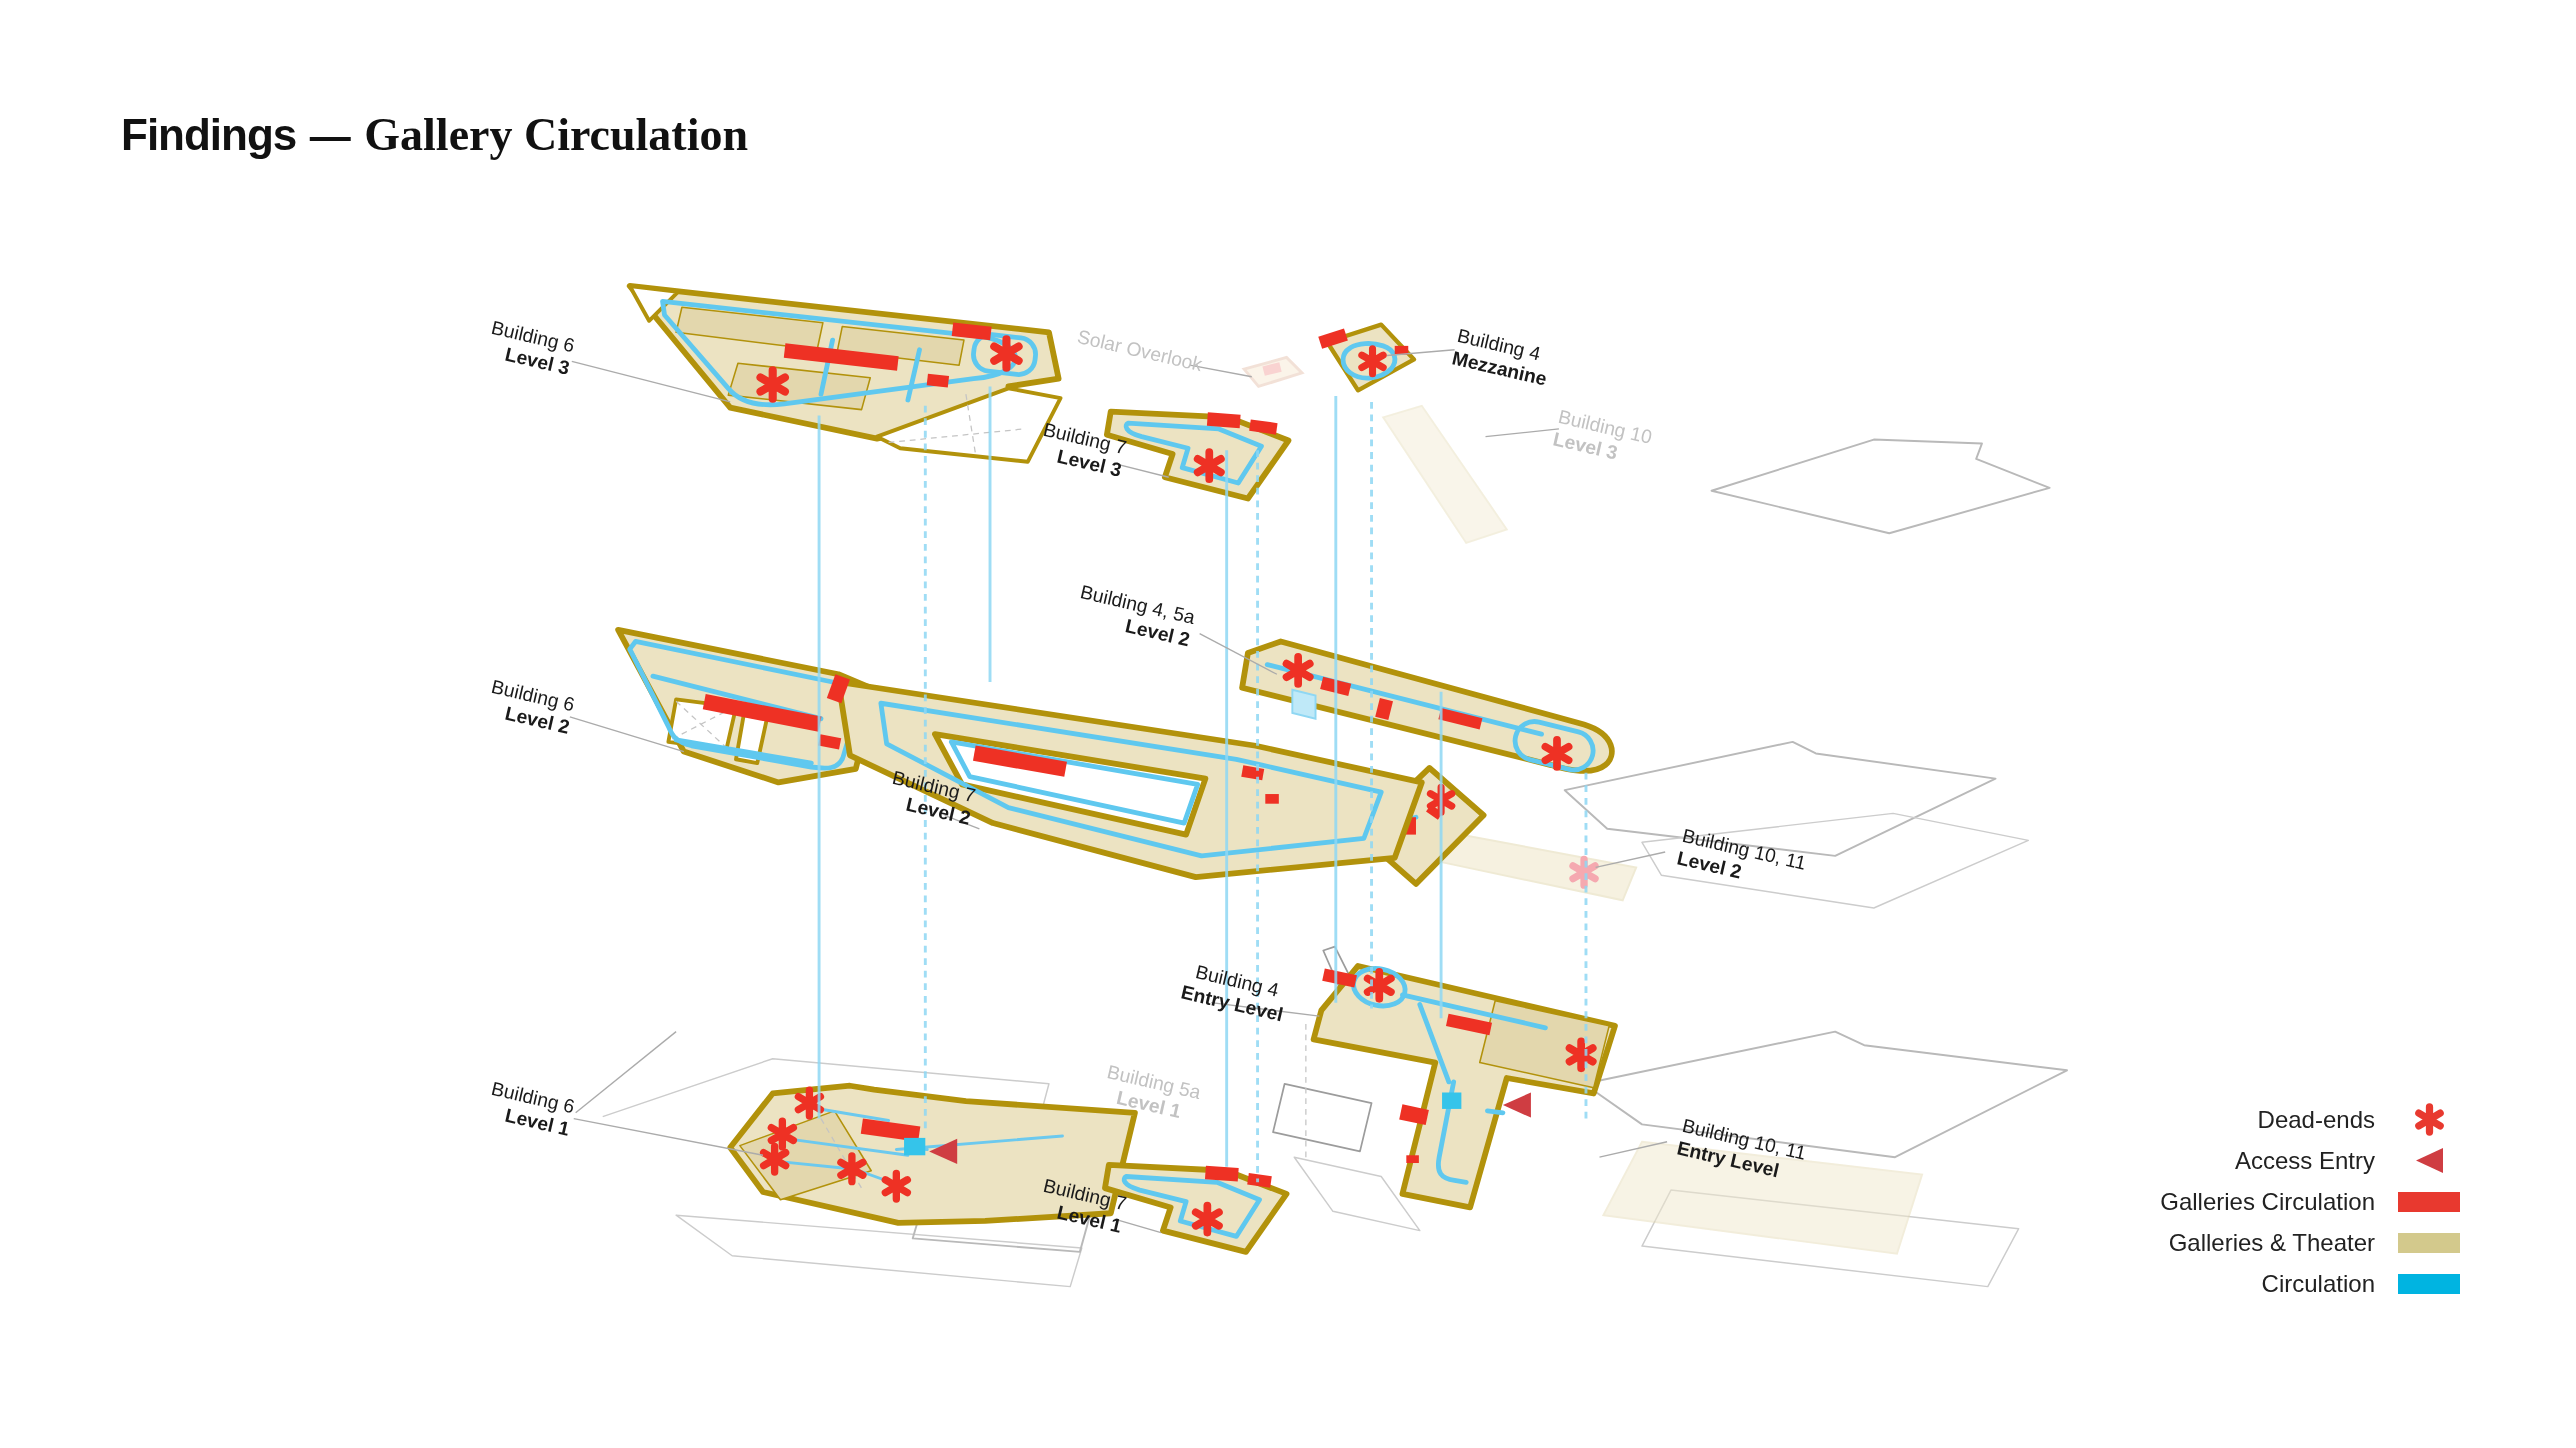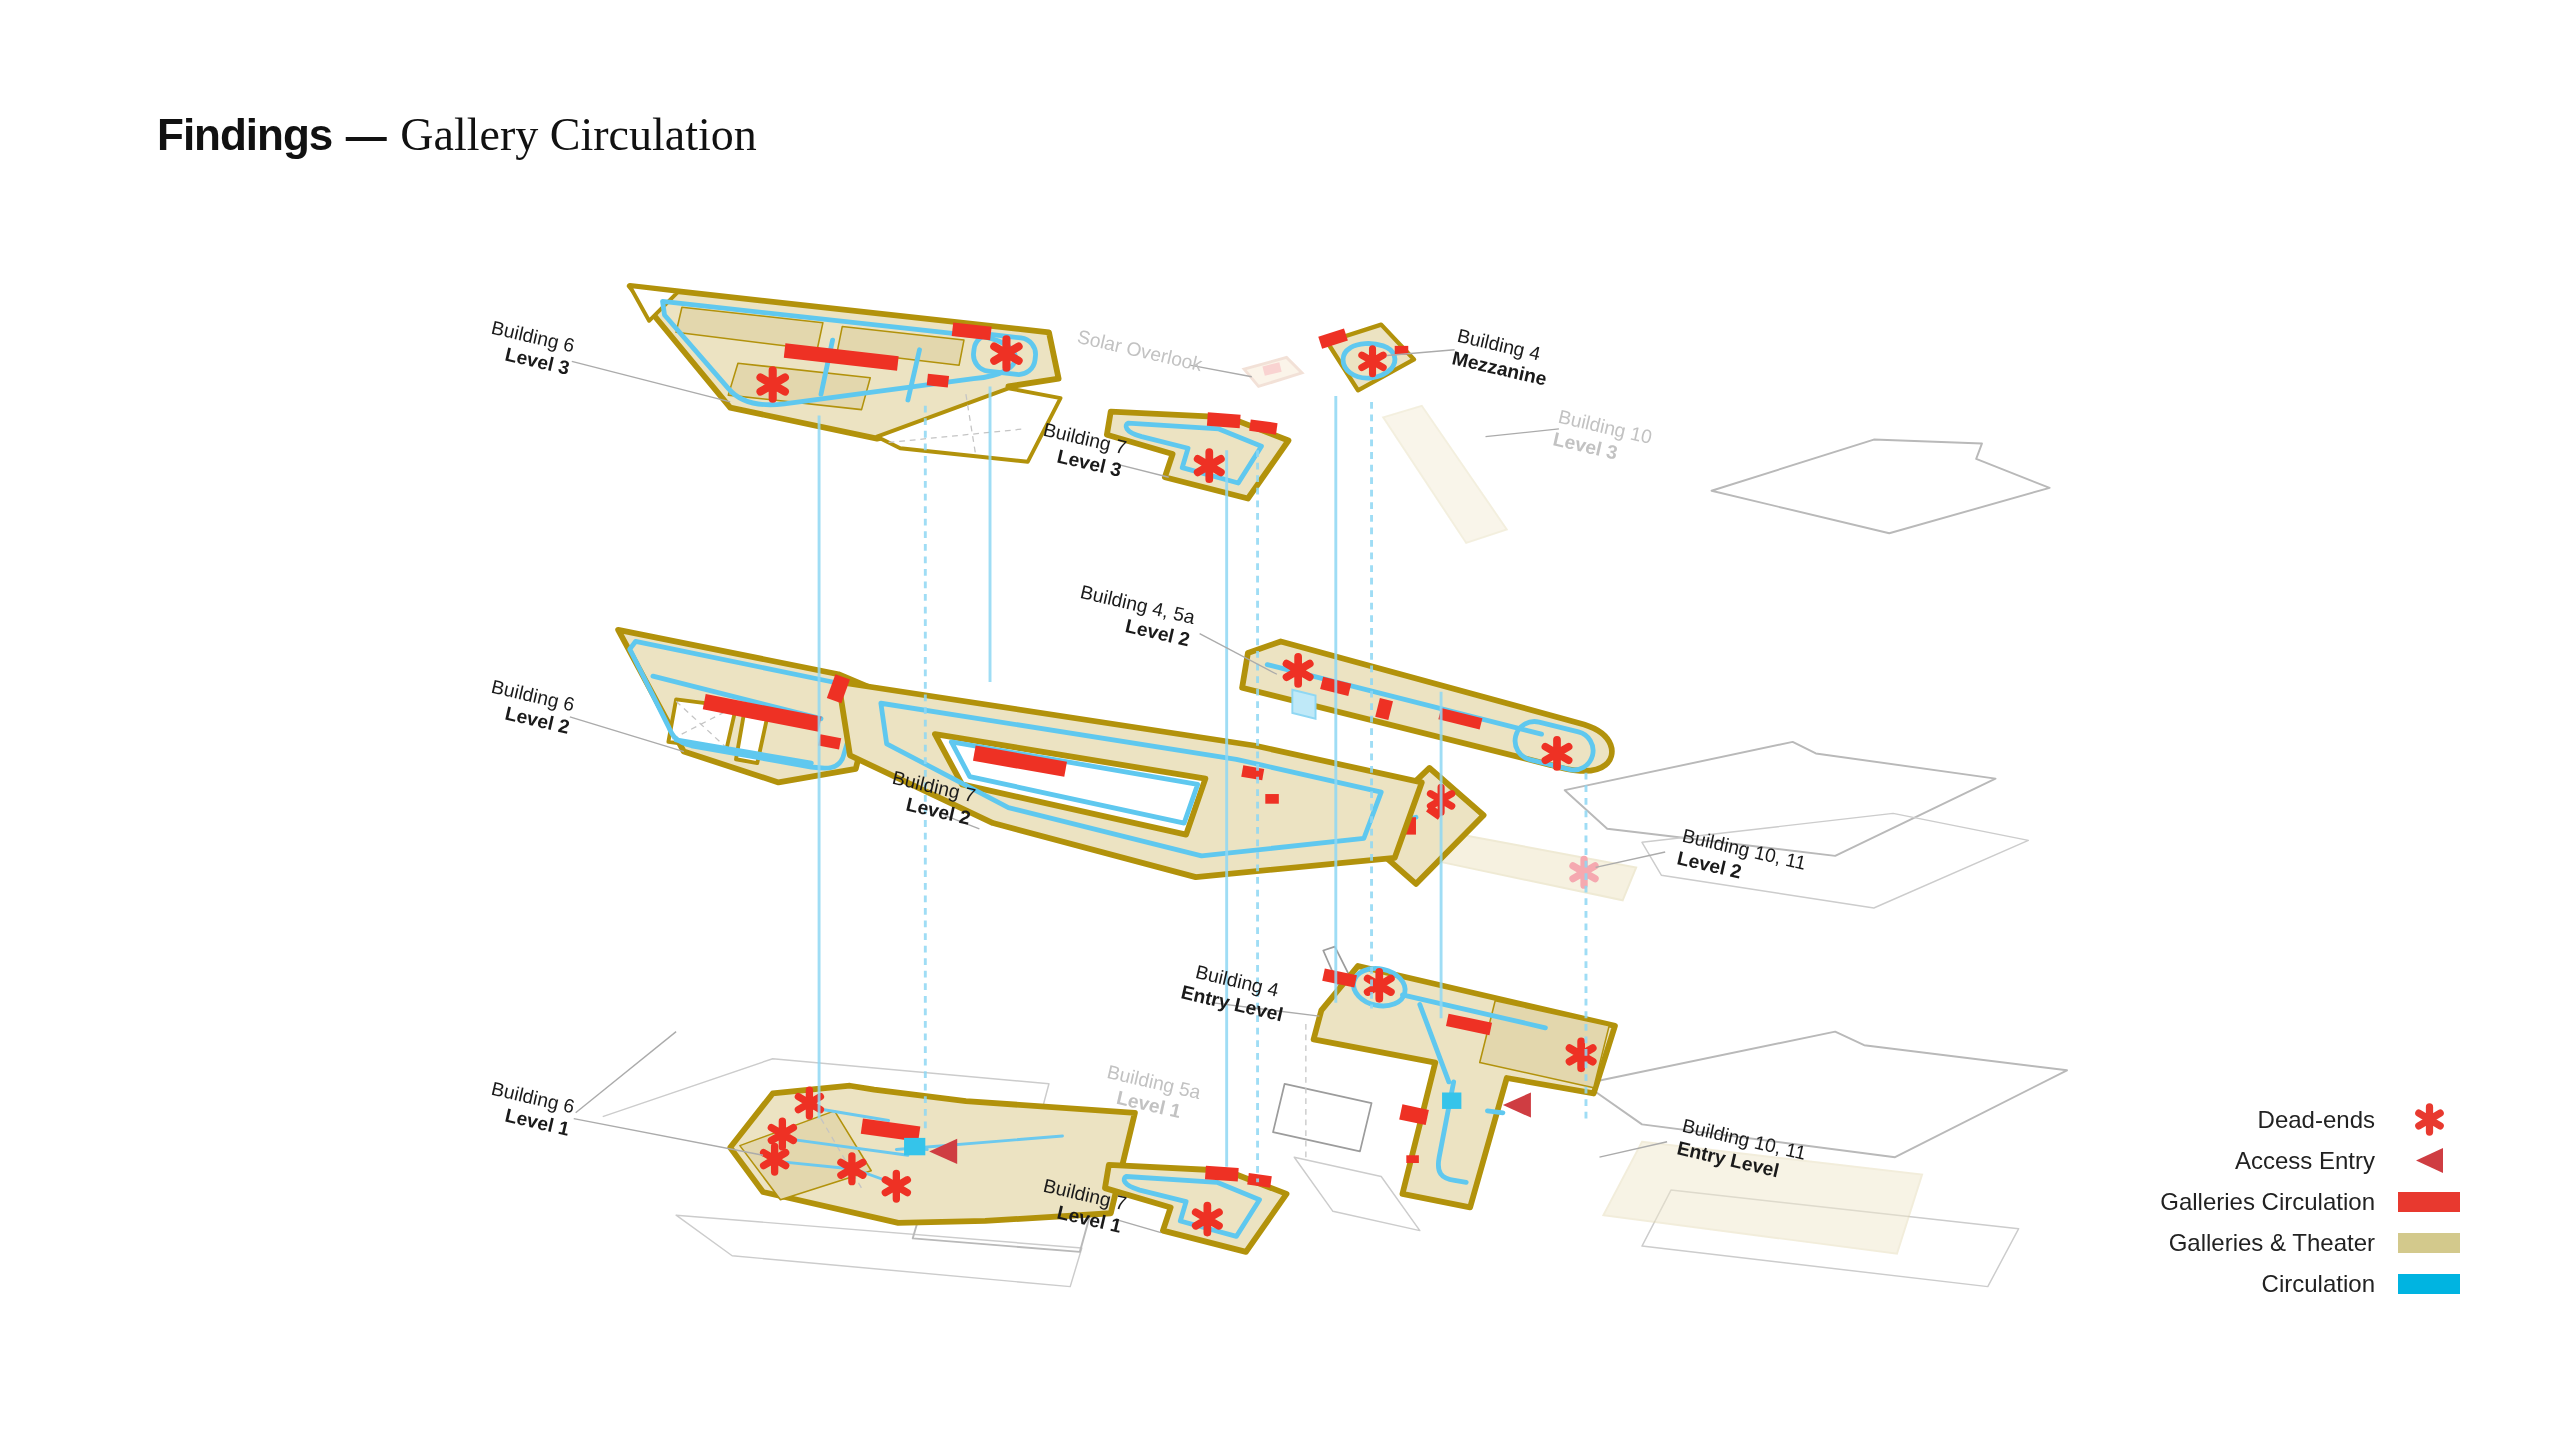--- a/index.html
+++ b/index.html
@@ -1,23 +1,23 @@
 <!DOCTYPE html>
 <html><head>
 <meta charset="utf-8">
 <style>
   html,body{margin:0;padding:0;background:#ffffff;}
   body{width:2576px;height:1449px;position:relative;overflow:hidden;
        font-family:"Liberation Sans",sans-serif;}
 
   
   .title{position:absolute;left:121px;top:108px;white-space:nowrap;color:#111;}
-  .title-bold{font-family:"Liberation Sans",sans-serif;font-weight:bold;font-size:44px;letter-spacing:-1px;margin-left:36px;}
+  .title-bold{font-family:"Liberation Sans",sans-serif;font-weight:bold;font-size:44px;letter-spacing:-1px;}
   .title-dash{font-family:"Liberation Sans",sans-serif;font-weight:bold;font-size:41px;margin:0 13.5px;}
-  .title-serif{font-family:"Liberation Serif",serif;font-weight:normal;font-size:46px;letter-spacing:0px;}
+  .title-serif{font-family:"Liberation Serif",serif;font-weight:bold;font-size:46px;letter-spacing:0px;}
 
   
   #diagram{position:absolute;left:0;top:0;}
   .plate{fill:#ece3c2;stroke:#b2920b;stroke-width:6;stroke-linejoin:round;}
   .plate4{fill:#ece3c2;stroke:#b2920b;stroke-width:4.5;stroke-linejoin:round;}
   .void{fill:#ffffff;stroke:#b2920b;stroke-width:4;stroke-linejoin:round;}
   .blk{fill:#e3d7ad;stroke:#b2920b;stroke-width:1.6;stroke-linejoin:round;}
   .cyan{fill:none;stroke:#5fc8ef;stroke-width:5;stroke-linejoin:round;stroke-linecap:round;}
   .cyan3{fill:none;stroke:#6cc9ee;stroke-width:3;stroke-linejoin:round;stroke-linecap:round;}
   .red{fill:#ee3124;stroke:none;}

